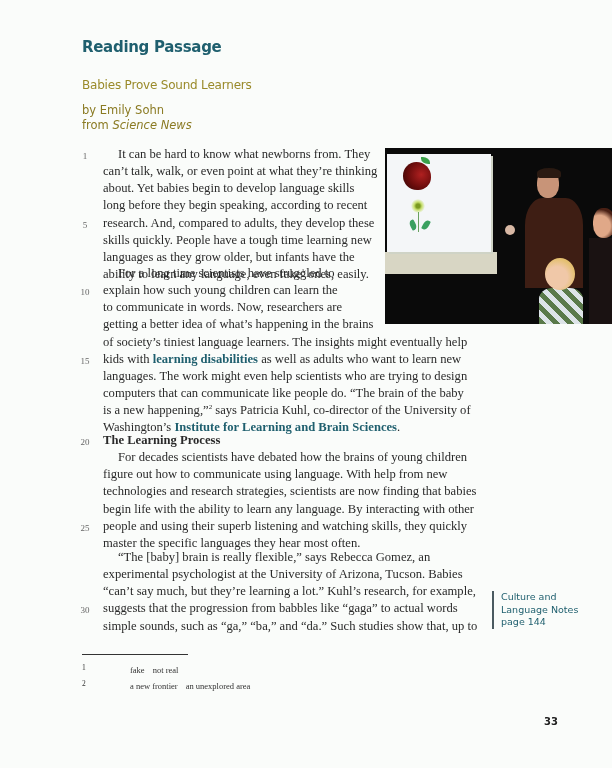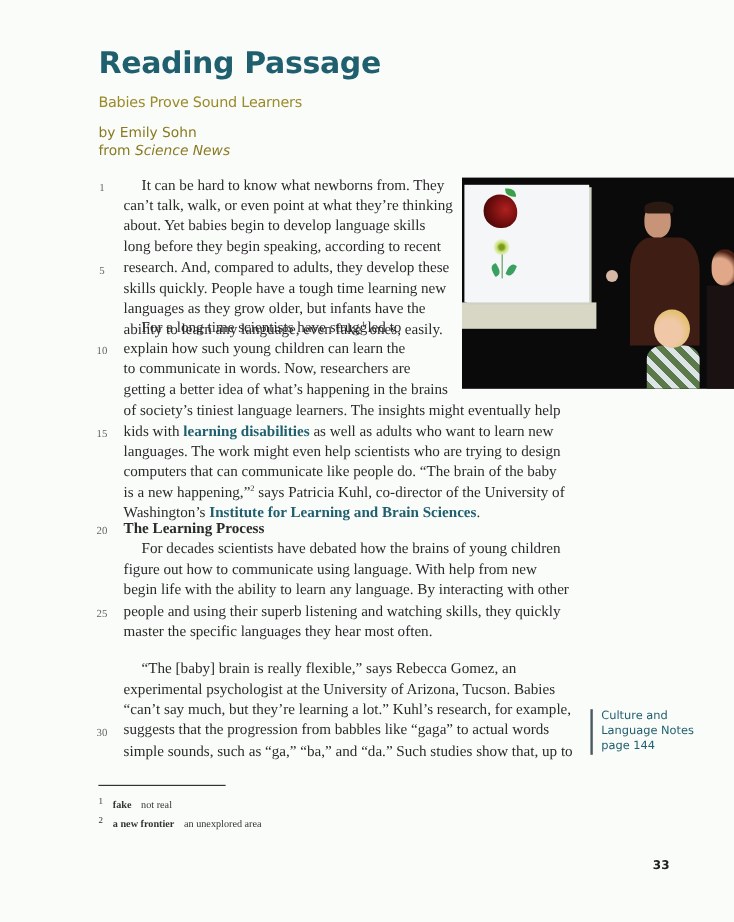--- a/index.html
+++ b/index.html
@@ -5,21 +5,21 @@
     html, body { margin: 0; padding: 0; }
     body {
       width: 612px; height: 768px; overflow: hidden;
       background: #fafcfa; position: relative;
       font-family: "Liberation Serif", "DejaVu Serif", serif;
       color: #2a2a2a;
     }
     .section-title {
       position: absolute; left: 82px; top: 38px;
       font-family: "DejaVu Sans", sans-serif; font-weight: bold;
-      font-size: 25px; color: #1f5f6e; letter-spacing: -0.3px;
+      font-size: 15px; color: #1f5f6e; letter-spacing: -0.3px;
     }
     .story-title {
       position: absolute; left: 82px; top: 78px;
       font-family: "DejaVu Sans", sans-serif;
       font-size: 12px; color: #9a8a2a; letter-spacing: -0.2px;
     }
     .byline {
       position: absolute; left: 82px; top: 103px;
       font-family: "DejaVu Sans", sans-serif;
       font-size: 11.5px; color: #8a7a22; line-height: 15px;
@@ -65,21 +65,21 @@
     .sidenote {
       position: absolute; left: 492px; top: 591px;
       border-left: 2px solid #4a5a60; padding-left: 7px;
       font-family: "DejaVu Sans", sans-serif; font-size: 9.5px; line-height: 12.5px;
       color: #1f5f6e;
     }
     .fn-rule { position: absolute; left: 82px; top: 654px; width: 106px; height: 1px; background: #333; }
     .footnotes { position: absolute; left: 82px; top: 661px; font-size: 8.5px; line-height: 14px; color: #333; }
     .fn { position: relative; white-space: nowrap; }
     .fn-num { display: inline-block; width: 12px; font-size: 7.5px; vertical-align: 3px; }
-    .fn-term { font-weight: bold; margin-right: 8px; }
+    .fn-term { font-weight: normal; margin-right: 8px; margin-left: 36px; }
     .page-num {
       position: absolute; left: 544px; top: 716px;
       font-family: "DejaVu Sans", sans-serif; font-weight: bold; font-size: 10px; color: #222;
     }
   </style>
 </head>
 <body>
 
 <div class="section-title">Reading Passage</div>
 <div class="story-title">Babies Prove Sound Learners</div>
@@ -109,20 +109,21 @@
   <div class="line"><span>languages. The work might even help scientists who are trying to design</span></div>
   <div class="line"><span>computers that can communicate like people do. “The brain of the baby</span></div>
   <div class="line"><span>is a new happening,”</span><sup>2</sup><span> says Patricia Kuhl, co-director of the University of</span></div>
   <div class="line"><span>Washington’s </span><span class="kw">Institute for Learning and Brain Sciences</span><span>.</span></div>
 </div>
 
 <div class="text" style="top:432px;">
   <div class="line heading"><span class="lnum" style="font-weight:normal">20</span><span>The Learning Process</span></div>
   <div class="line indent"><span>For decades scientists have debated how the brains of young children</span></div>
   <div class="line"><span>figure out how to communicate using language. With help from new</span></div>
+  <div class="line"><span>technologies and research strategies, scientists are now finding that babies</span></div>
   <div class="line"><span>begin life with the ability to learn any language. By interacting with other</span></div>
   <div class="line"><span class="lnum">25</span><span>people and using their superb listening and watching skills, they quickly</span></div>
   <div class="line"><span>master the specific languages they hear most often.</span></div>
 </div>
 
 <div class="text" style="top:549px;">
   <div class="line indent"><span>“The [baby] brain is really flexible,” says Rebecca Gomez, an</span></div>
   <div class="line"><span>experimental psychologist at the University of Arizona, Tucson. Babies</span></div>
   <div class="line"><span>“can’t say much, but they’re learning a lot.” Kuhl’s research, for example,</span></div>
   <div class="line"><span class="lnum">30</span><span>suggests that the progression from babbles like “gaga” to actual words</span></div>

